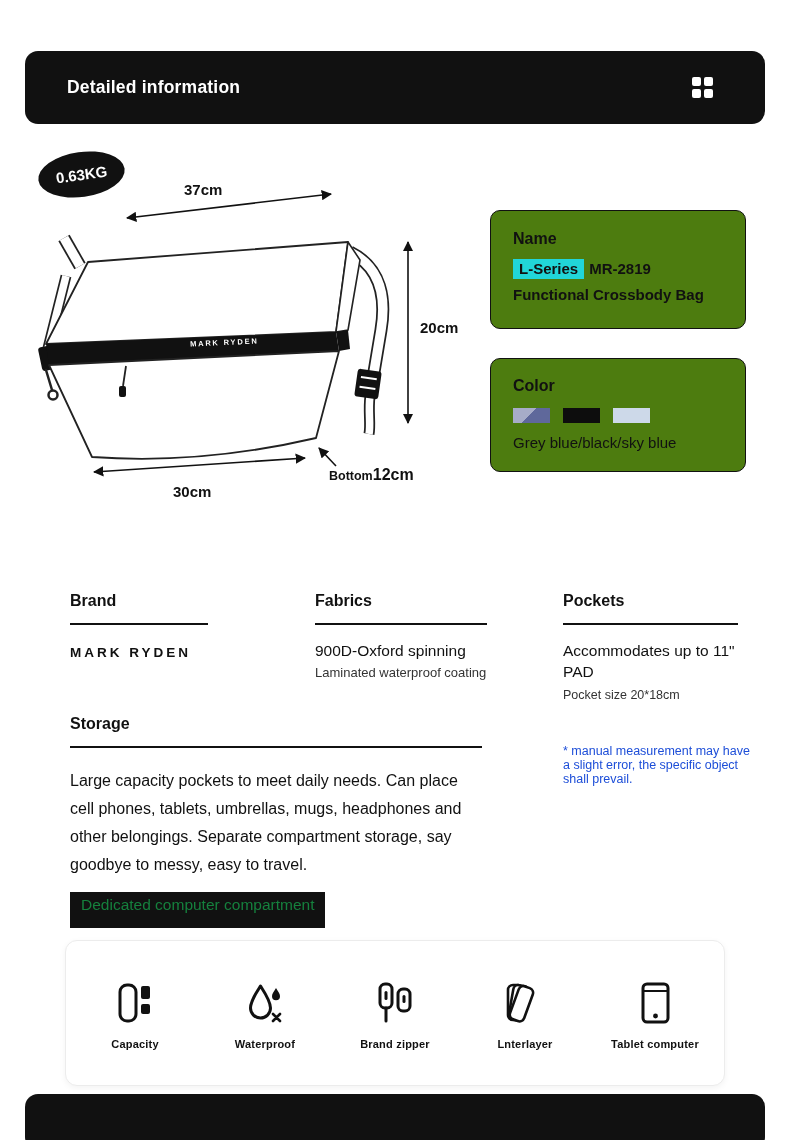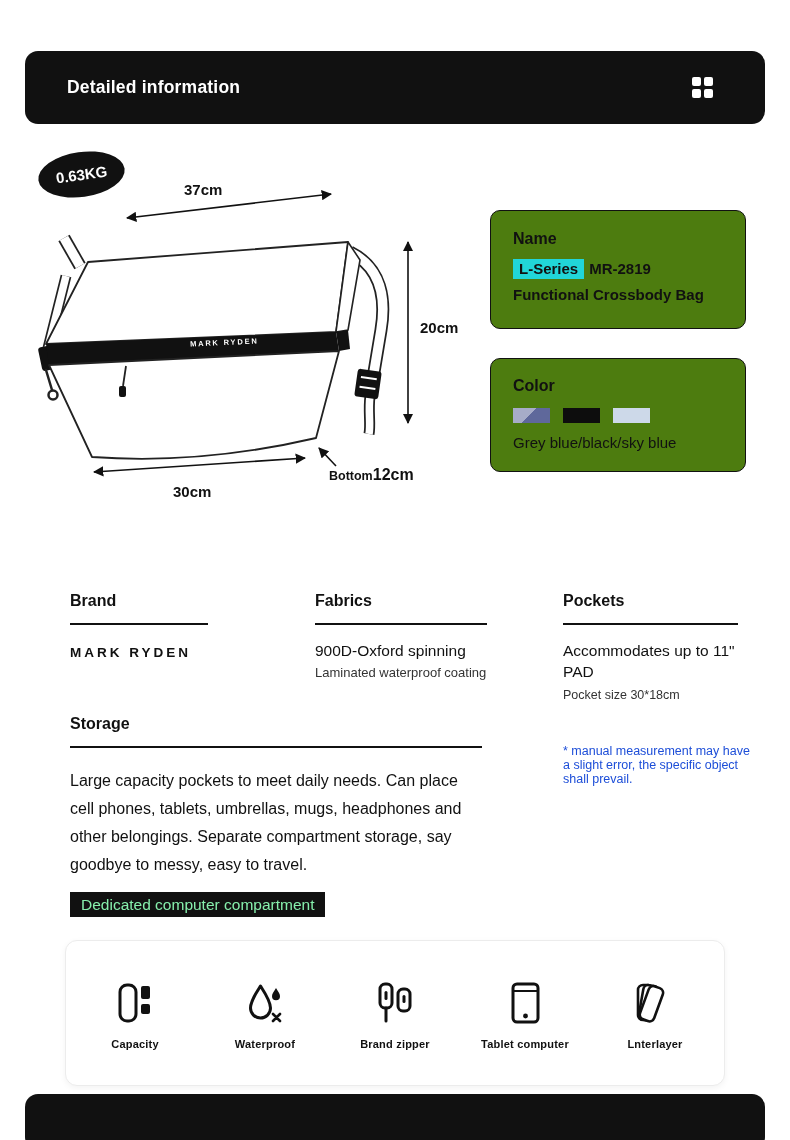--- a/index.html
+++ b/index.html
@@ -77,22 +77,22 @@
   .spec-value { margin-top:15px; font-size:15.5px; line-height:21px; }
   .spec-note  { margin-top:4px; font-size:13px; color:#333; }
   .spec-pockets .spec-note { font-size:12.5px; margin-top:6px; }
   .brand-logo { margin-top:20px; font-size:13.5px; font-weight:bold; letter-spacing:3px; white-space:nowrap; }
 
   
   .storage { position:absolute; left:70px; top:715px; width:412px; }
   .storage-body { margin-top:19px; font-size:16px; line-height:28px; }
   .storage-tag {
     display:inline-block; margin-top:13px;
-    background:#111; color:#86efac; font-size:15.5px;
-    padding:4px 11px 3px;
+    background:#111; color:#15803d; font-size:15.5px;
+    padding:4px 11px 14px;
   }
 
   
   .disclaimer {
     position:absolute; left:563px; top:744px; width:192px;
     font-size:12.5px; line-height:14px; color:#1d4ed8;
   }
 
   
   .features-card {
@@ -209,21 +209,21 @@
 
   <section class="spec spec-fabrics">
     <h3 class="spec-title">Fabrics</h3>
     <p class="spec-value">900D-Oxford spinning</p>
     <p class="spec-note">Laminated waterproof coating</p>
   </section>
 
   <section class="spec spec-pockets">
     <h3 class="spec-title">Pockets</h3>
     <p class="spec-value">Accommodates up to 11" PAD</p>
-    <p class="spec-note">Pocket size 30*18cm</p>
+    <p class="spec-note">Pocket size 20*18cm</p>
   </section>
 
   <section class="spec storage">
     <h3 class="spec-title">Storage</h3>
     <p class="storage-body">Large capacity pockets to meet daily needs. Can place cell phones, tablets, umbrellas, mugs, headphones and other belongings. Separate compartment storage, say goodbye to messy, easy to travel.</p>
     <span class="storage-tag">Dedicated computer compartment</span>
   </section>
 
   <p class="disclaimer">* manual measurement may have a slight error, the specific object shall prevail.</p>
 
@@ -259,39 +259,39 @@
           <path d="M11 27 v13" stroke="#111" stroke-width="3" stroke-linecap="round"></path>
           <rect x="23" y="8" width="12" height="22" rx="5" fill="none" stroke="#111" stroke-width="3"></rect>
           <rect x="27.5" y="14" width="3" height="8" rx="1.5" fill="#111"></rect>
         </svg>
       </span>
       <span class="f-label">Brand zipper</span>
     </div>
 
     <div class="feature">
       <span class="f-icon">
-        <svg width="40" height="44" viewBox="0 0 40 44">
-          <rect x="8" y="3" width="25" height="38" rx="4" fill="none" stroke="#111" stroke-width="3"></rect>
-          <line x1="8" y1="10" x2="33" y2="10" stroke="#111" stroke-width="2"></line>
-          <circle cx="20.5" cy="35" r="2.4" fill="#111"></circle>
-        </svg>
-      </span>
-      <span class="f-label">Tablet computer</span>
-    </div>
-
-    <div class="feature">
-      <span class="f-icon">
         <svg width="46" height="44" viewBox="0 0 46 44">
           <g fill="#fff" stroke="#111" stroke-width="2.6" stroke-linejoin="round">
             <rect x="6" y="4" width="15" height="35" rx="5"></rect>
             <rect x="6" y="4" width="15" height="35" rx="5" transform="rotate(10 13 39)"></rect>
             <rect x="6" y="4" width="15" height="35" rx="5" transform="rotate(20 13 39)"></rect>
           </g>
         </svg>
       </span>
       <span class="f-label">Lnterlayer</span>
     </div>
 
+    <div class="feature">
+      <span class="f-icon">
+        <svg width="40" height="44" viewBox="0 0 40 44">
+          <rect x="8" y="3" width="25" height="38" rx="4" fill="none" stroke="#111" stroke-width="3"></rect>
+          <line x1="8" y1="10" x2="33" y2="10" stroke="#111" stroke-width="2"></line>
+          <circle cx="20.5" cy="35" r="2.4" fill="#111"></circle>
+        </svg>
+      </span>
+      <span class="f-label">Tablet computer</span>
+    </div>
+
   </section>
 
   <footer class="footer-bar"></footer>
 
 </div>
 
 </body></html>

